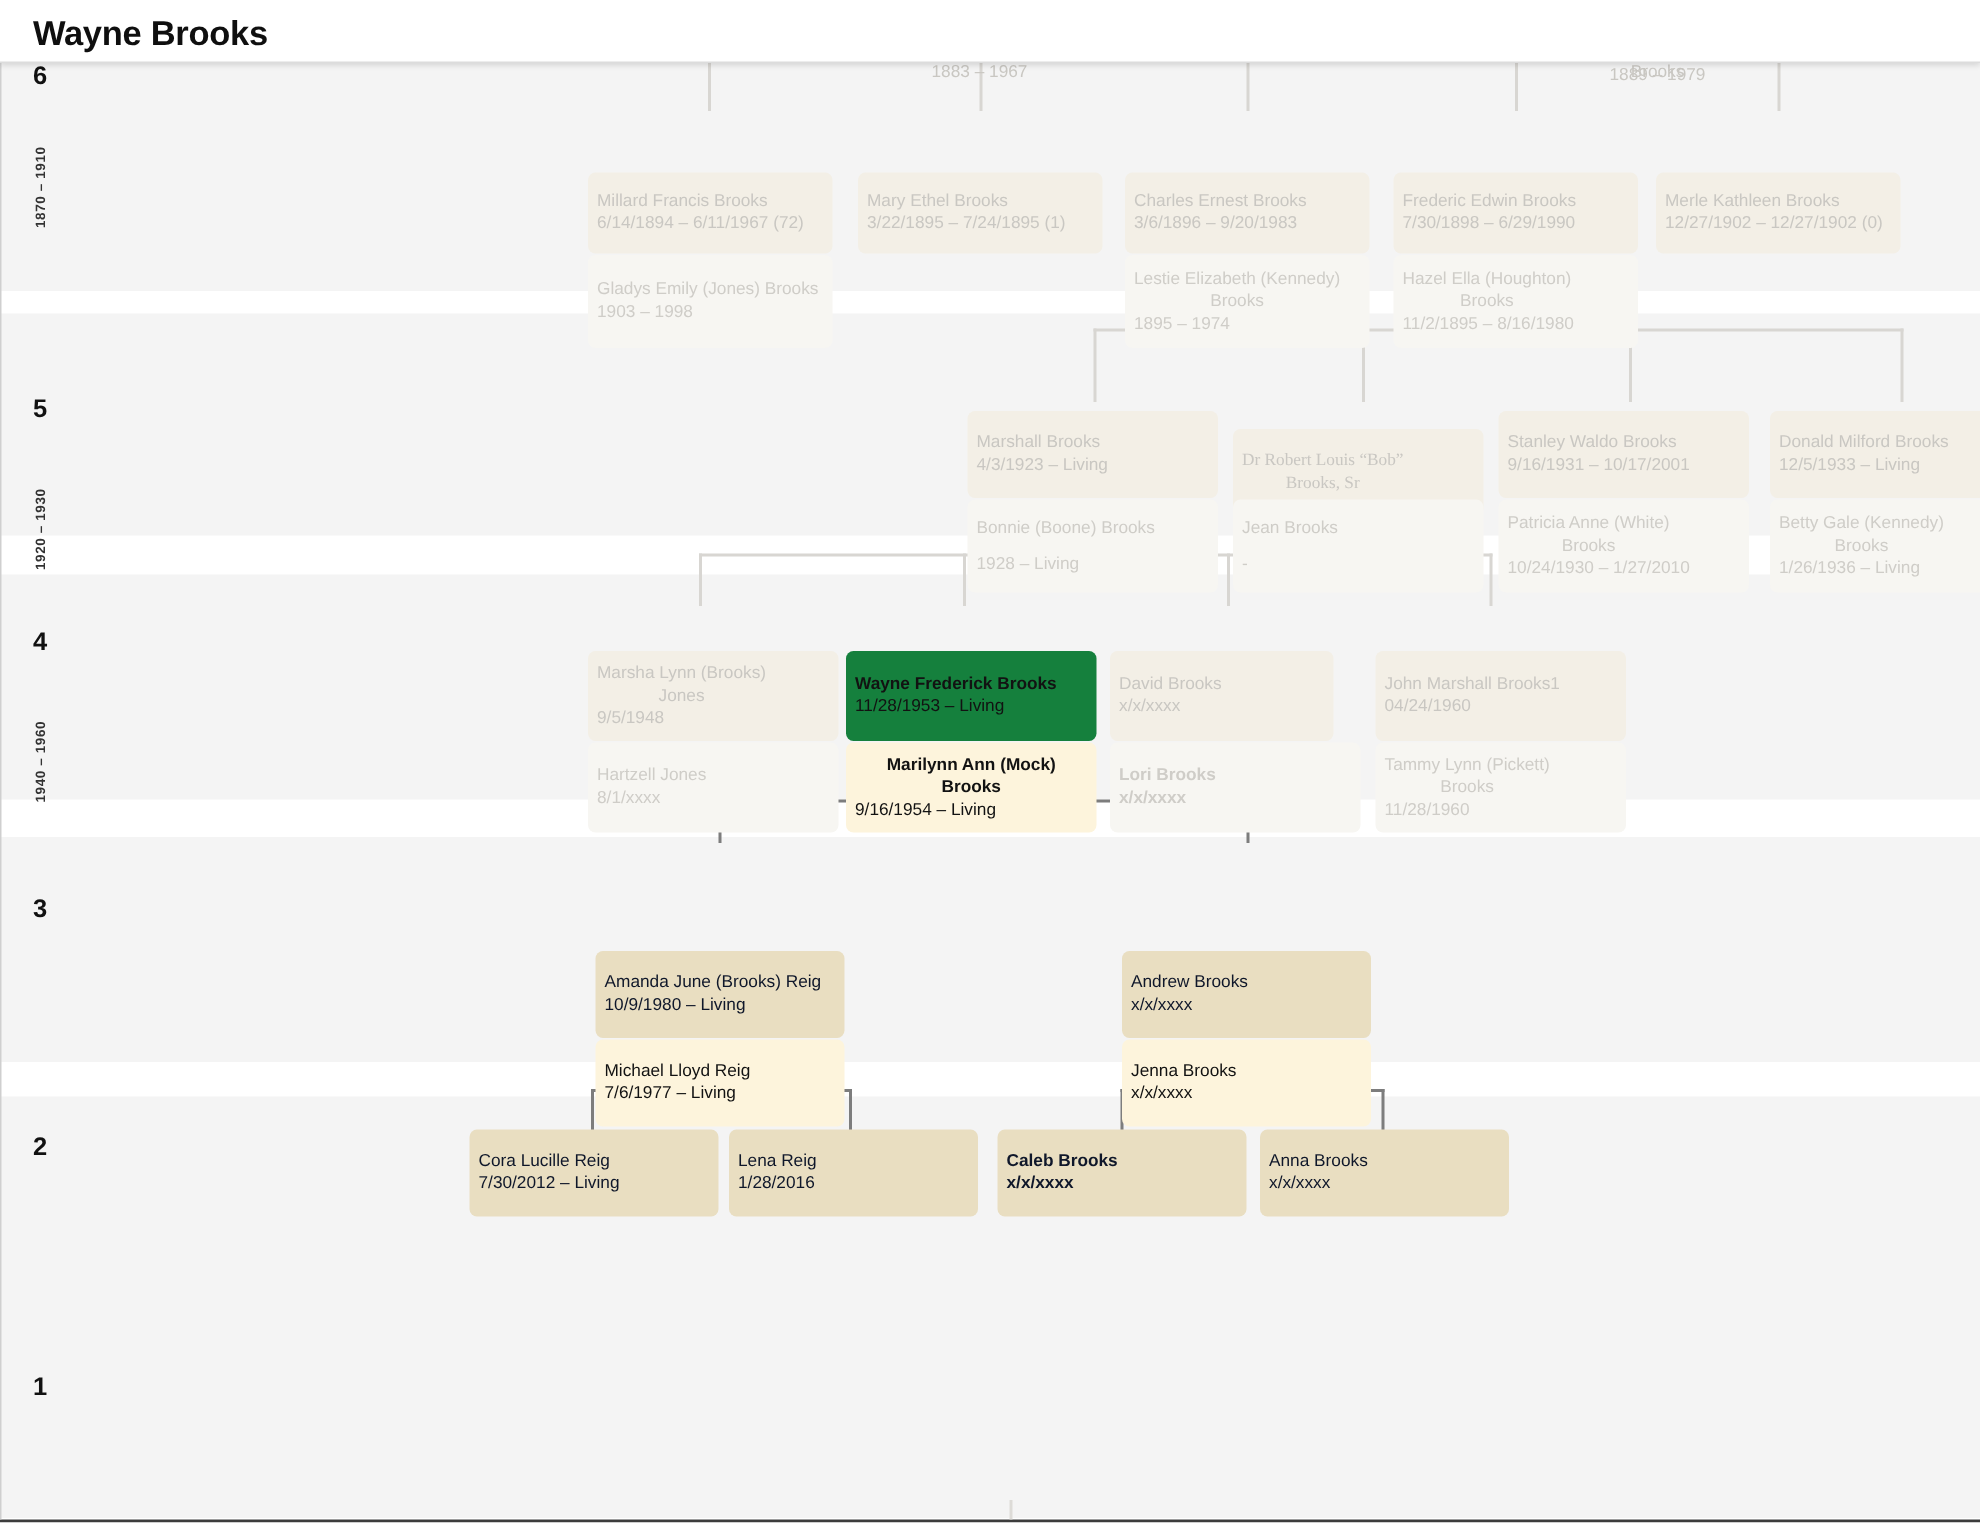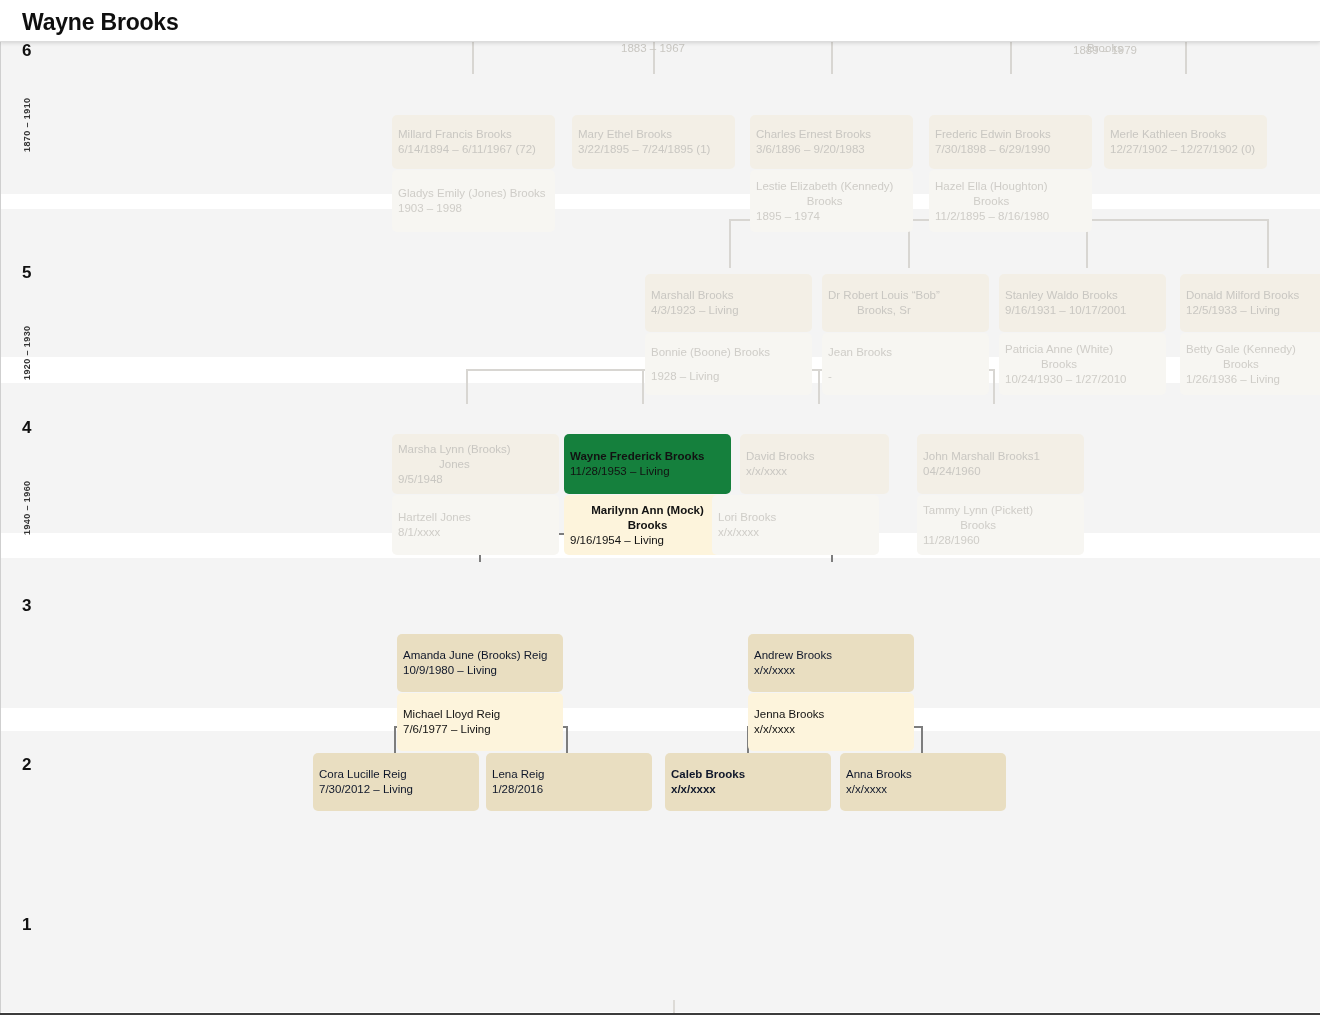--- a/index.html
+++ b/index.html
@@ -233,21 +233,21 @@
 
     <div class="card anc-p" style="left:645px;top:192px;width:167px;height:58px;">
       <div class="nm">Marshall Brooks</div>
       <div class="dt">4/3/1923 – Living</div>
     </div>
     <div class="card anc-s spaced" style="left:645px;top:251px;width:167px;height:62px;">
       <div class="nm">Bonnie (Boone) Brooks</div>
       <div class="dt">1928 – Living</div>
     </div>
 
-    <div class="card anc-p" style="left:822px;top:192px;width:167px;height:58px;">
+    <div class="card anc-p" style="left:822px;top:204px;width:167px;height:58px;font-family:Liberation Serif, serif;">
       <div class="nm">Dr Robert Louis “Bob”
 Brooks, Sr</div>
       <div class="dt"></div>
     </div>
     <div class="card anc-s spaced" style="left:822px;top:251px;width:167px;height:62px;">
       <div class="nm">Jean Brooks</div>
       <div class="dt">-</div>
     </div>
 
     <div class="card anc-p" style="left:999px;top:192px;width:167px;height:58px;">
@@ -293,21 +293,21 @@
     </div>
     <div class="card act-s" style="left:564px;top:413px;width:167px;height:60px;">
       <div class="nm" style="font-weight:bold;">Marilynn Ann (Mock) Brooks</div>
       <div class="dt">9/16/1954 – Living</div>
     </div>
 
     <div class="card anc-p" style="left:740px;top:352px;width:149px;height:60px;">
       <div class="nm">David Brooks</div>
       <div class="dt">x/x/xxxx</div>
     </div>
-    <div class="card anc-s" style="left:712px;top:413px;width:167px;height:60px;">
+    <div class="card anc-s" style="left:740px;top:413px;width:167px;height:60px;font-weight:bold;">
       <div class="nm">Lori Brooks</div>
       <div class="dt">x/x/xxxx</div>
     </div>
 
     <div class="card anc-p" style="left:917px;top:352px;width:167px;height:60px;">
       <div class="nm">John Marshall Brooks1</div>
       <div class="dt">04/24/1960</div>
     </div>
     <div class="card anc-s" style="left:917px;top:413px;width:167px;height:60px;">
       <div class="nm">Tammy Lynn (Pickett)

